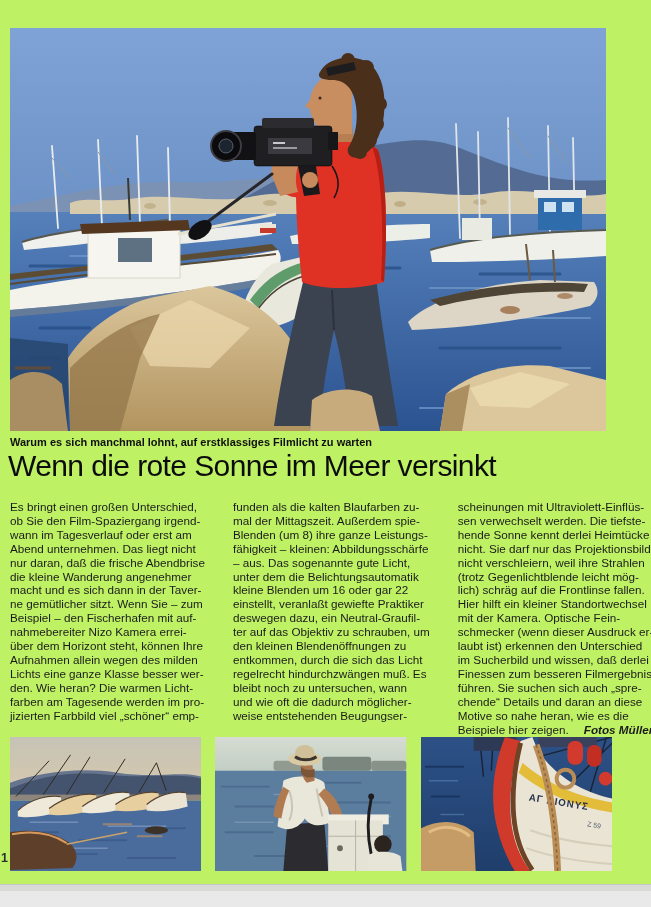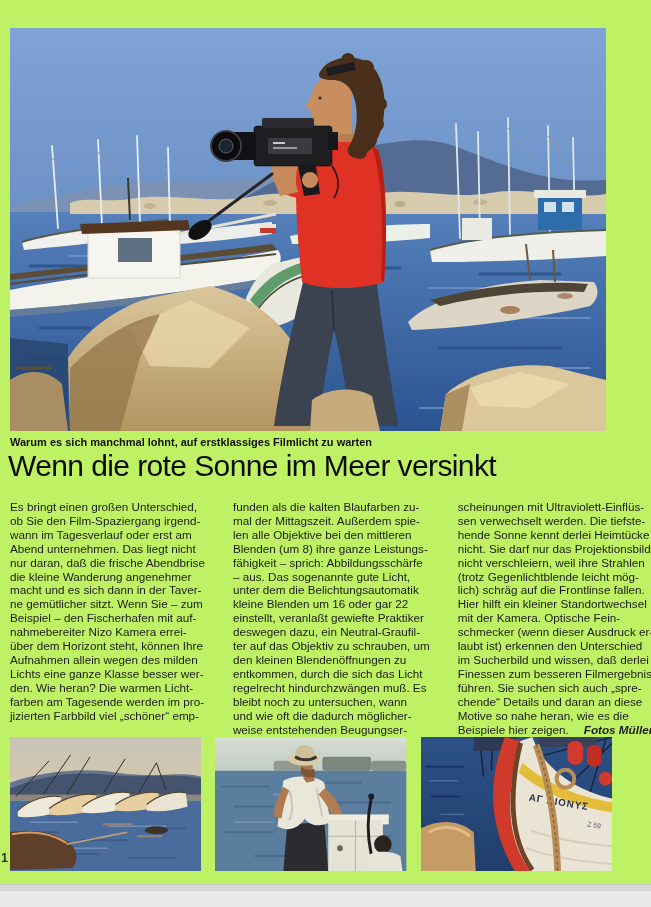--- a/index.html
+++ b/index.html
@@ -192,23 +192,22 @@
         <div class="tl">über dem Horizont steht, können Ihre</div>
         <div class="tl">Aufnahmen allein wegen des milden</div>
         <div class="tl">Lichts eine ganze Klasse besser wer-</div>
         <div class="tl">den. Wie heran? Die warmen Licht-</div>
         <div class="tl">farben am Tagesende werden im pro-</div>
         <div class="tl">jizierten Farbbild viel „schöner“ emp-</div>
       </div>
     <div class="col">
         <div class="tl">funden als die kalten Blaufarben zu-</div>
         <div class="tl">mal der Mittagszeit. Außerdem spie-</div>
-        <div class="tl">len alle Objektive bei den mittleren</div>
         <div class="tl">Blenden (um 8) ihre ganze Leistungs-</div>
-        <div class="tl">fähigkeit – sprich: Abbildungsschärfe</div>
+        <div class="tl">fähigkeit – kleinen: Abbildungsschärfe</div>
         <div class="tl">– aus. Das sogenannte gute Licht,</div>
         <div class="tl">unter dem die Belichtungsautomatik</div>
         <div class="tl">kleine Blenden um 16 oder gar 22</div>
         <div class="tl">einstellt, veranlaßt gewiefte Praktiker</div>
         <div class="tl">deswegen dazu, ein Neutral-Graufil-</div>
         <div class="tl">ter auf das Objektiv zu schrauben, um</div>
         <div class="tl">den kleinen Blendenöffnungen zu</div>
         <div class="tl">entkommen, durch die sich das Licht</div>
         <div class="tl">regelrecht hindurchzwängen muß. Es</div>
         <div class="tl">bleibt noch zu untersuchen, wann</div>

